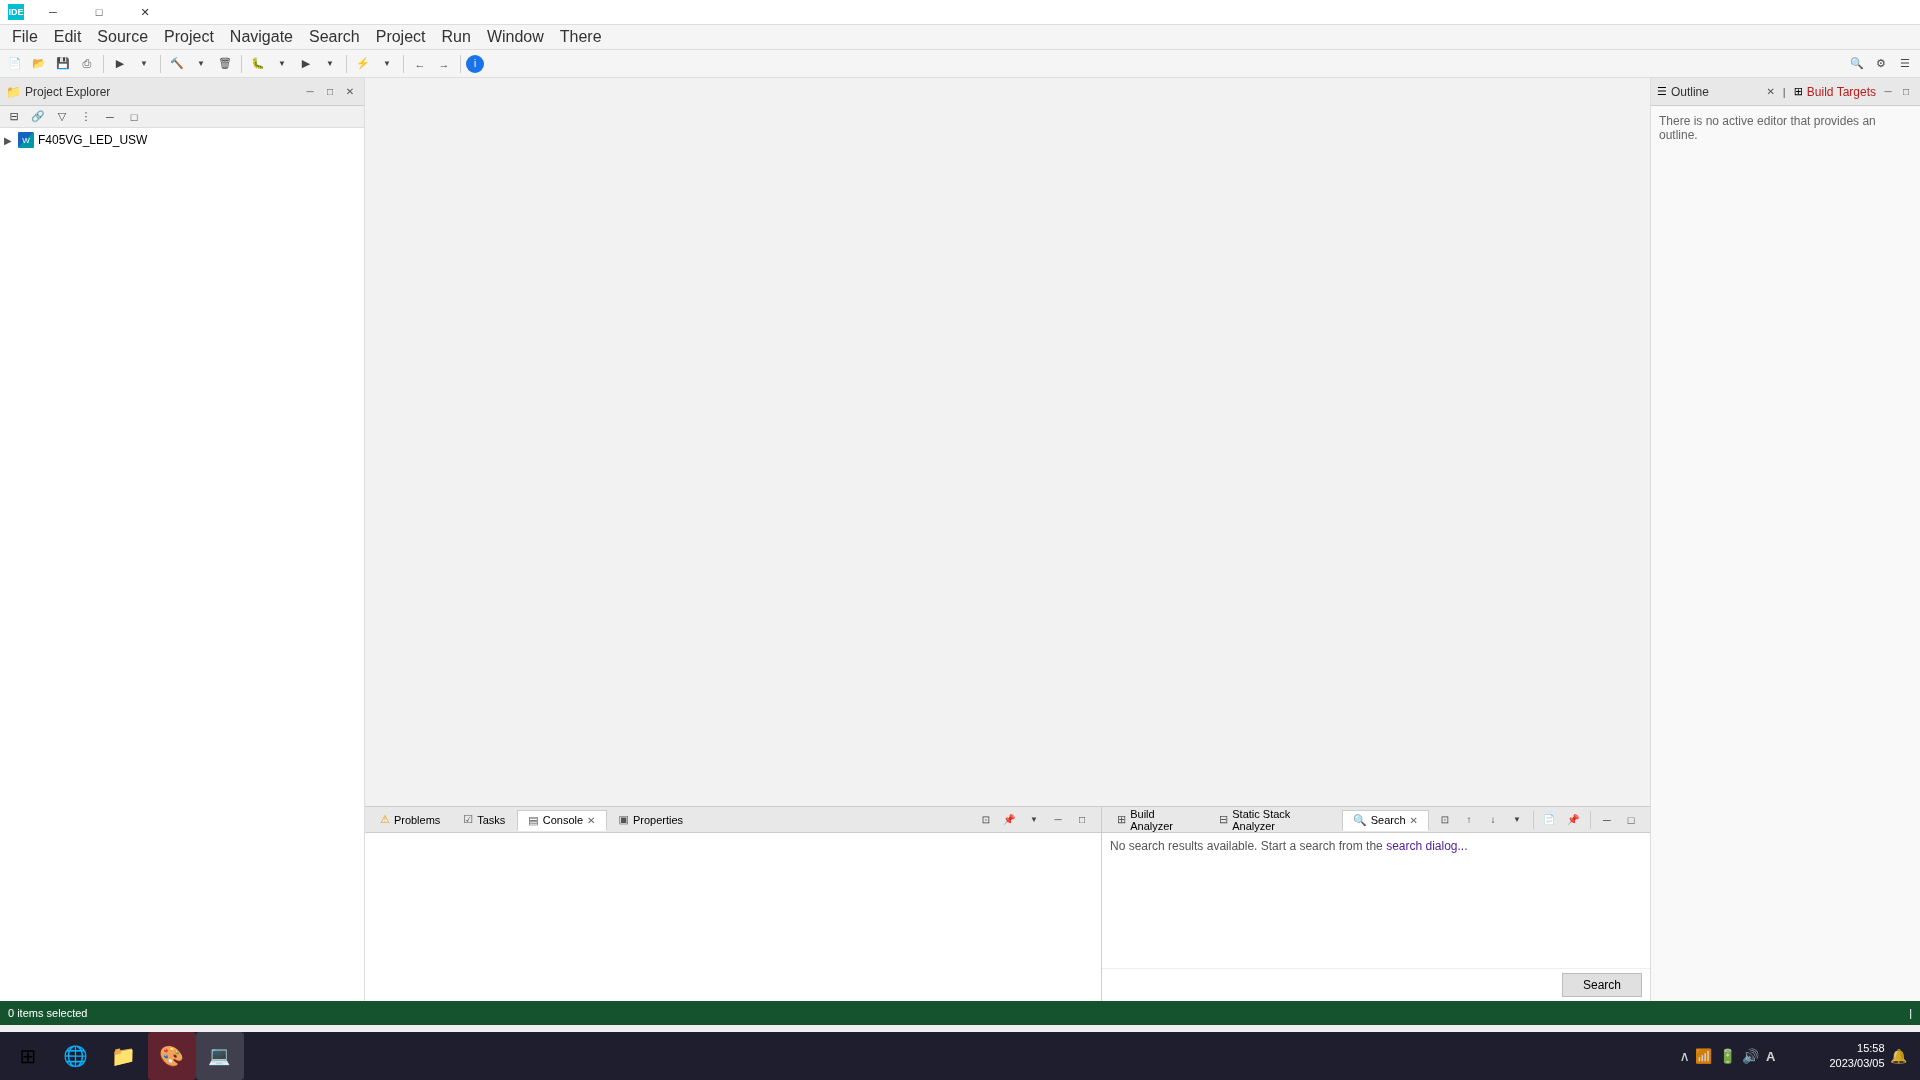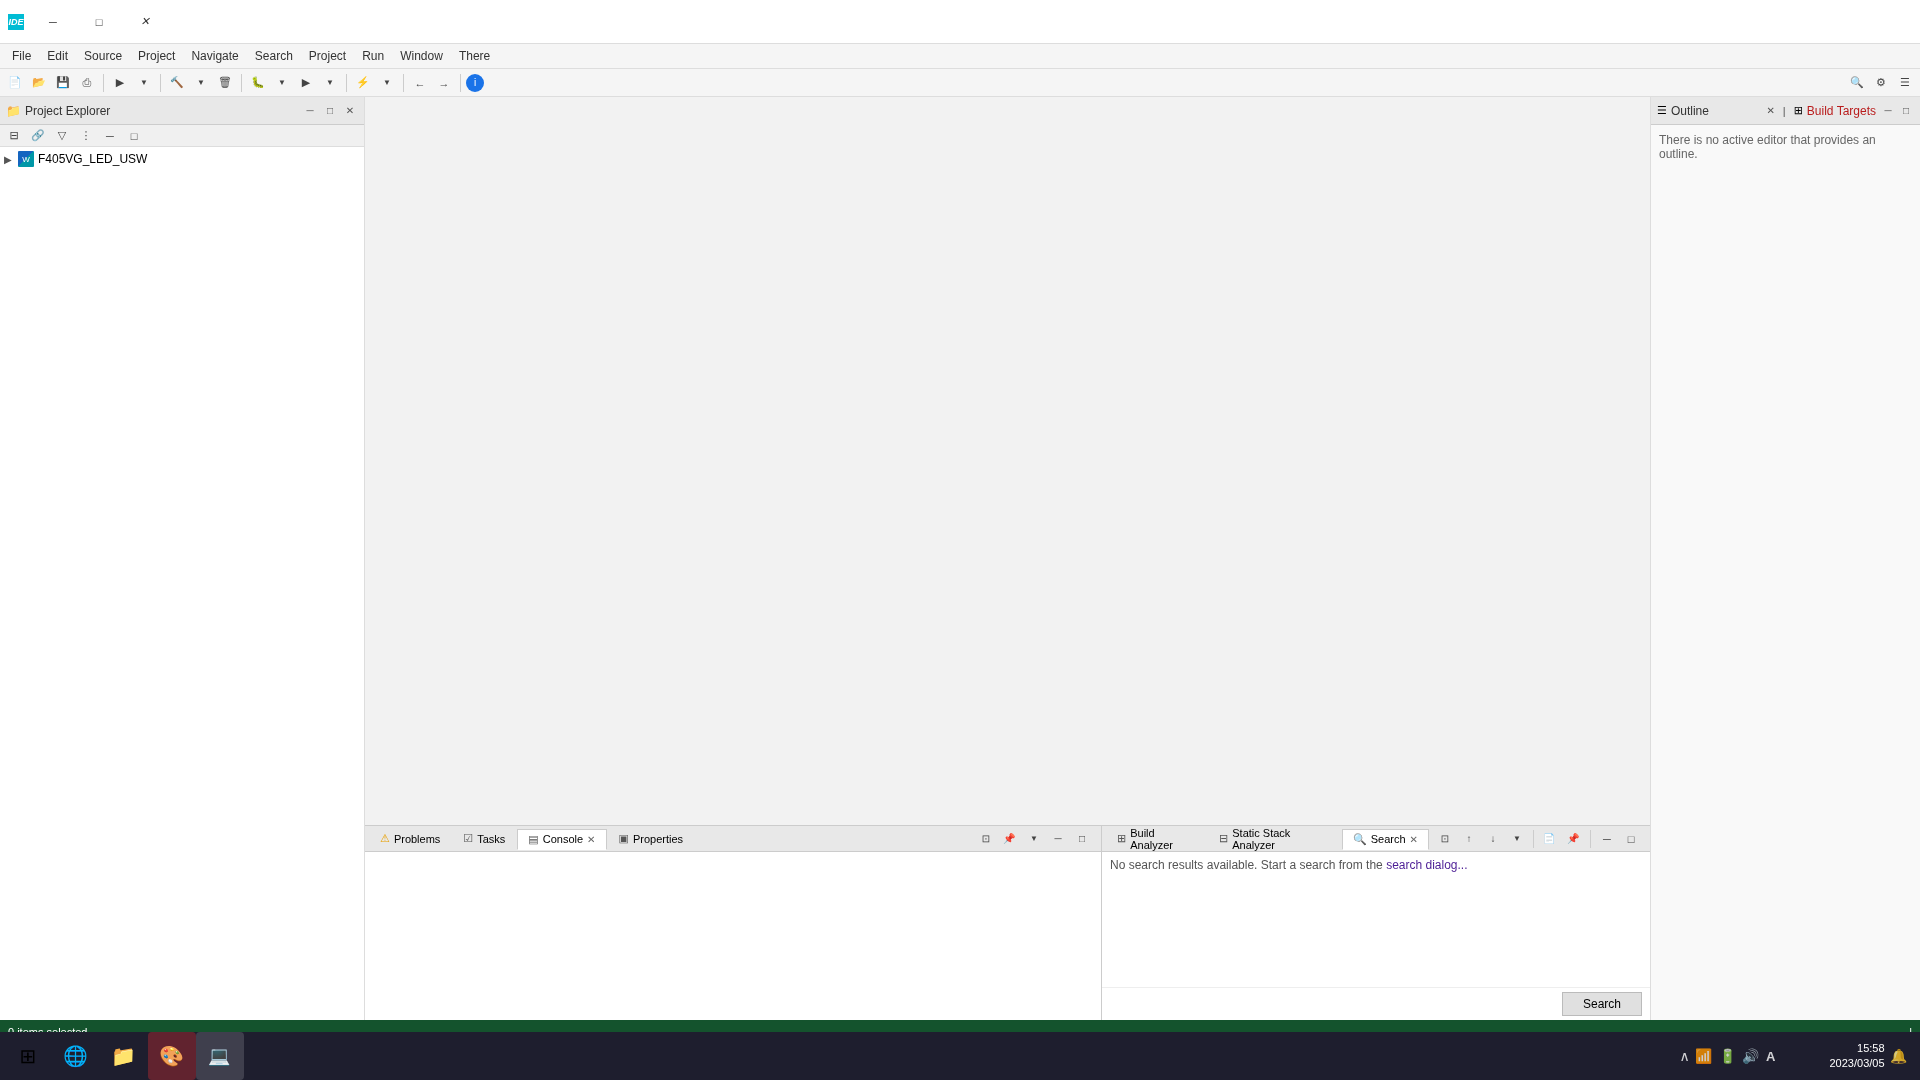--- a/index.html
+++ b/index.html
@@ -1,27 +1,26 @@
 <!DOCTYPE html>
 <html><head>
   <meta charset="utf-8">
   <style>
     * { margin: 0; padding: 0; box-sizing: border-box; }
     body { width: 1920px; height: 1080px; overflow: hidden; font-family: 'Segoe UI', Arial, sans-serif; font-size: 12px; background: #f0f0f0; }
 
     
     #title-bar {
-      height: 44px;
+      height: 25px;
       background: #ffffff;
       display: flex;
       align-items: center;
       padding: 12px 8px;
       border-bottom: 1px solid #ddd;
       user-select: none;
-      font-style: italic;
     }
     #title-bar .app-icon {
       width: 16px; height: 16px;
       background: #00bcd4;
       margin-right: 6px;
       display: flex; align-items: center; justify-content: center;
       font-size: 10px; color: white; font-weight: bold;
     }
     #title-bar .title-text {
       flex: 1;
@@ -43,21 +42,21 @@
       height: 25px;
       background: #f5f5f5;
       display: flex;
       align-items: center;
       border-bottom: 1px solid #ddd;
       padding: 0 4px;
     }
     .menu-item {
       padding: 3px 8px;
       cursor: pointer;
-      font-size: 12px;
+      font-size: 16px;
       color: #333;
     }
 
     
     #toolbar {
       height: 28px;
       background: #f5f5f5;
       border-bottom: 1px solid #ddd;
       display: flex;
       align-items: center;

